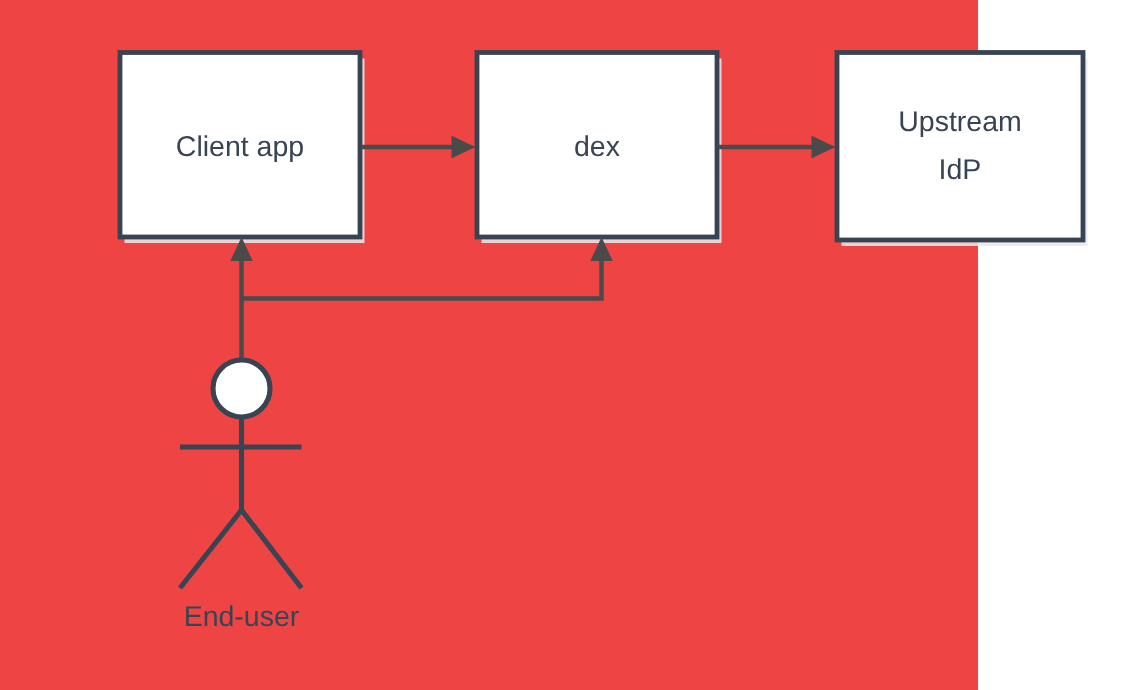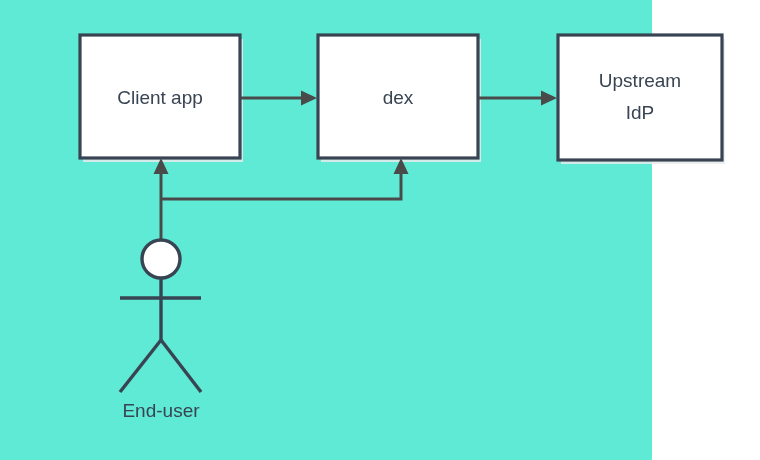--- a/index.html
+++ b/index.html
@@ -10,21 +10,21 @@
   body {
     width: 760px;
     height: 460px;
     overflow: hidden;
     font-family: "Liberation Sans", sans-serif;
   }
   #diagram-root {
     position: relative;
     width: 652px;
     height: 460px;
-    background: #5eead4;
+    background: #ef4444;
   }
   #diagram-svg {
     position: absolute;
     top: 0;
     left: 0;
     width: 760px;
     height: 460px;
   }
   .node-box-label {
     font-family: "Liberation Sans", sans-serif;

